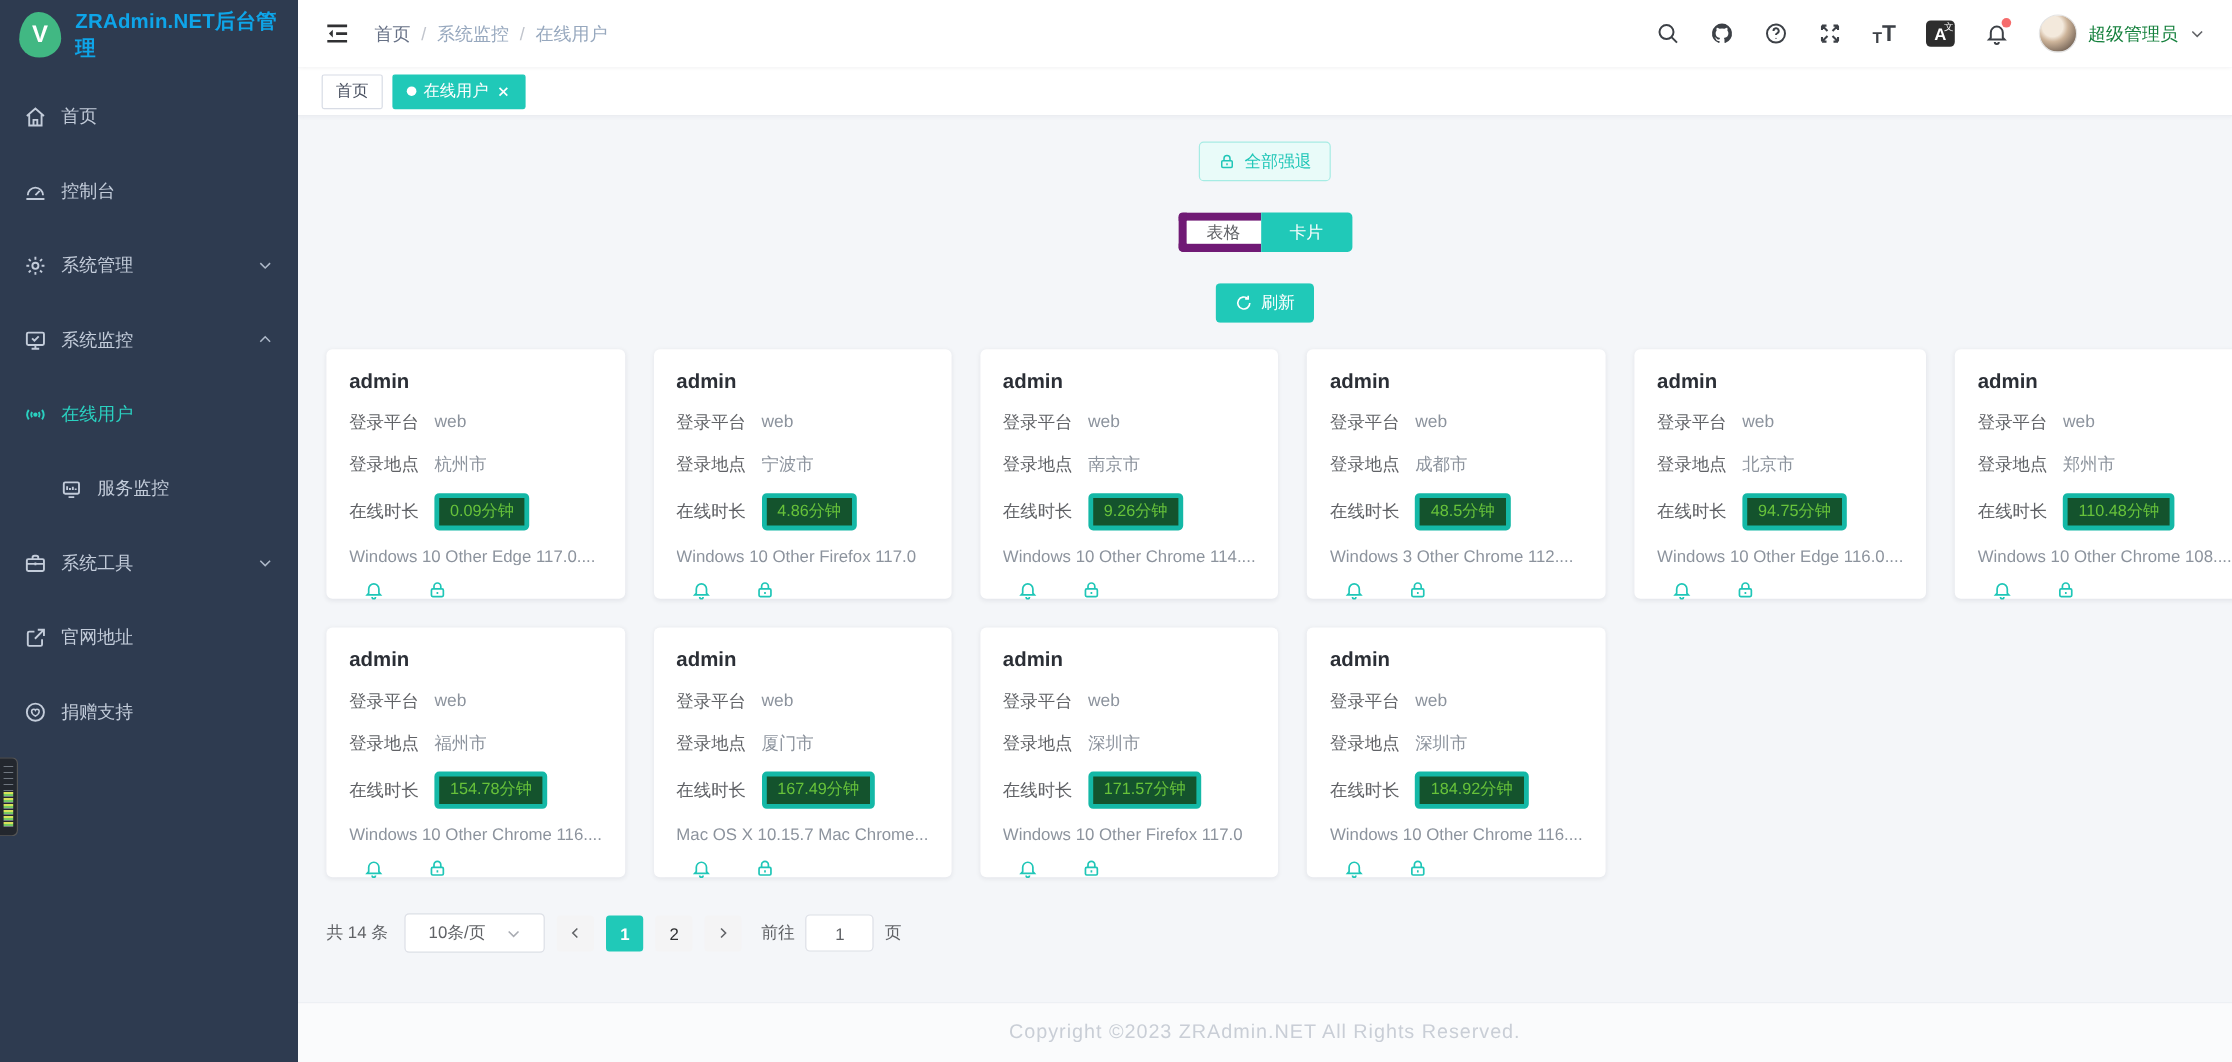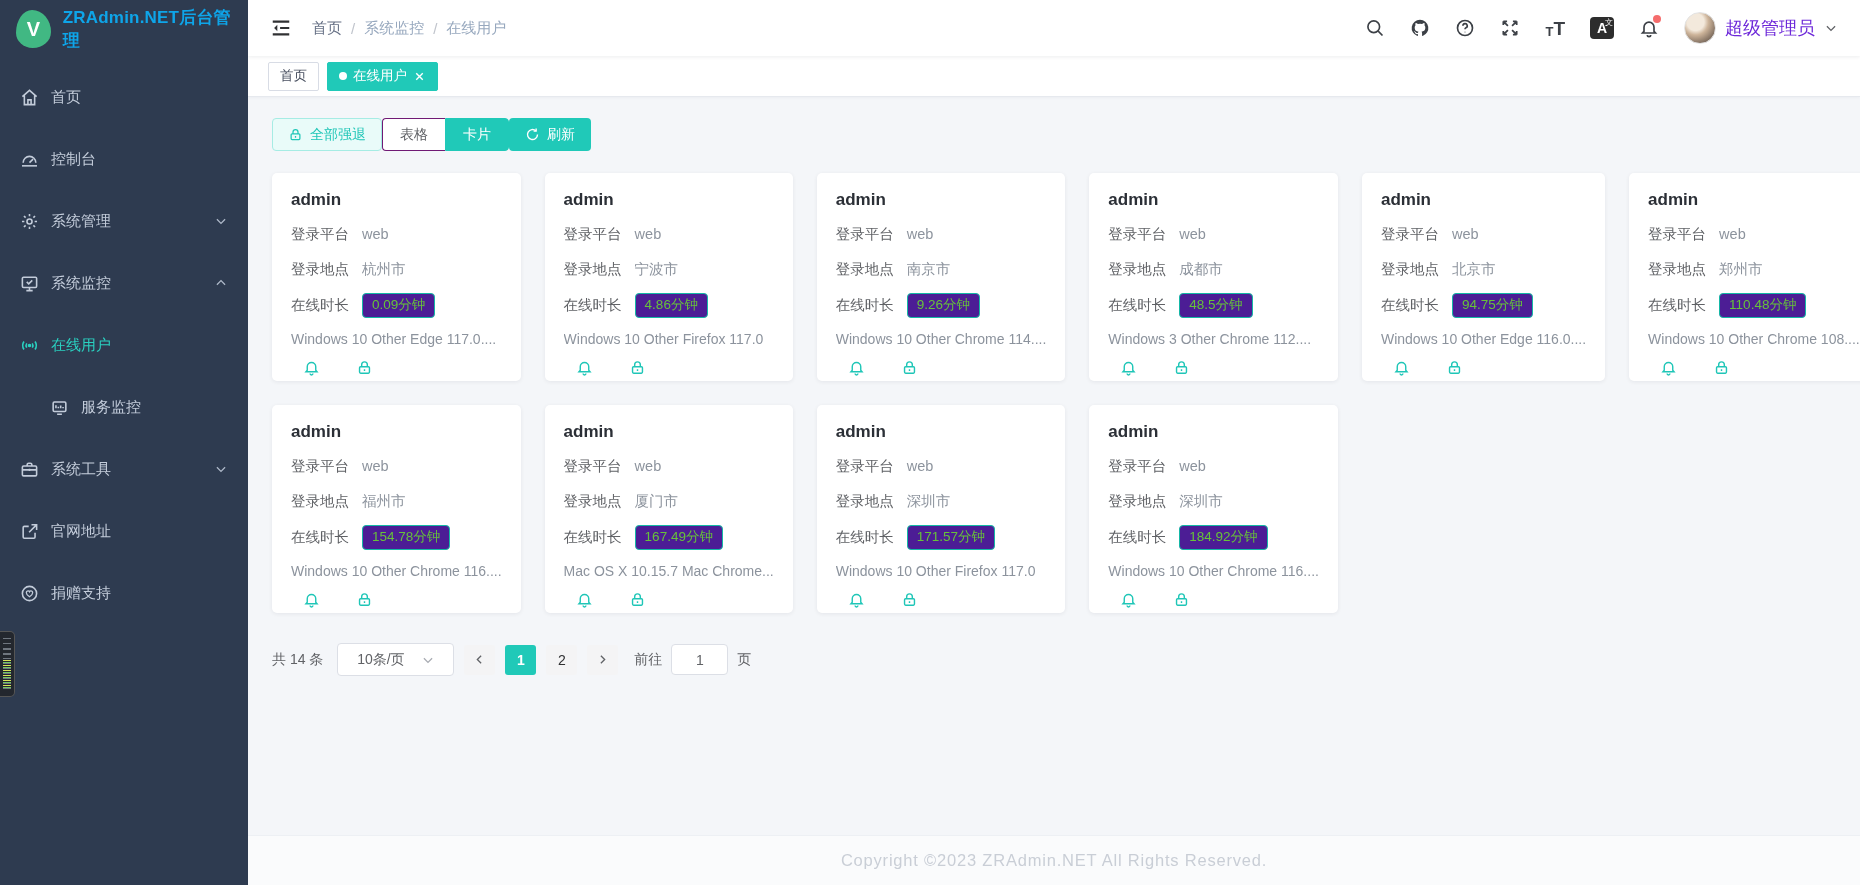--- a/index.html
+++ b/index.html
@@ -31,52 +31,52 @@
   .nav-icon { width:20px; height:20px; color:#3c4046; cursor:pointer; position:relative; }
   .tt-glyph { font-weight:bold; color:#3c4046; cursor:pointer; display:flex; align-items:flex-end; line-height:1; }
   .tt-glyph .t-small { font-size:13px; }
   .tt-glyph .t-big { font-size:19px; }
   .lang-badge { background:#2d2d2d; color:#fff; width:24px; height:22px; border-radius:4px; font-size:14px; font-weight:bold; display:flex; align-items:center; justify-content:center; position:relative; cursor:pointer; }
   .lang-badge .sub { position:absolute; right:1px; top:0px; font-size:8px; font-weight:normal; }
   .bell-wrap { position:relative; }
   .bell-dot { position:absolute; right:-2px; top:-3px; width:8px; height:8px; border-radius:50%; background:#f56c6c; }
   .user-box { display:flex; align-items:center; gap:9px; cursor:pointer; }
   .avatar { width:32px; height:32px; border-radius:50%; background:radial-gradient(circle at 35% 30%, #f3e9dc 0 30%, #cdb49a 45%, #7b6a5c 78%, #4c423a 100%); border:1px solid #e3e3e3; }
-  .user-name { font-size:18px; color:#6d28d9; }
+  .user-name { font-size:15px; color:#15803d; }
   .caret { width:14px; height:14px; color:#606266; }
 
   
   .tagsbar { height:41px; background:#fff; border-bottom:1px solid #e6e9ee; display:flex; align-items:center; gap:8px; padding:0 20px; position:relative; z-index:10; box-shadow:0 1px 3px rgba(0,21,41,.04); }
   .tag { height:29px; display:flex; align-items:center; gap:6px; padding:0 11px; border:1px solid #d8dce5; background:#fff; color:#495060; font-size:13.5px; cursor:pointer; border-radius:2px; }
   .tag.active { background:#20c9b8; border-color:#20c9b8; color:#fff; }
   .tag .dot { width:8px; height:8px; border-radius:50%; background:#fff; }
   .tag .close-x { width:13px; height:13px; color:#fff; }
 
   
   .content { flex:1; padding:21px 24px 0 24px; overflow:hidden; display:flex; flex-direction:column; }
-  .toolbar { display:flex; align-items:center; margin-bottom:22px; }
+  .toolbar { display:flex; align-items:center; gap:26px; margin-bottom:22px;flex-direction:column; }
   .btn { display:inline-flex; align-items:center; gap:7px; height:33px; padding:0 15px; border-radius:4px; font-size:14px; cursor:pointer; border:1px solid transparent; }
   .btn-plain { background:#e9fbf9; border-color:#a6ece4; color:#1fc6b7; }
   .btn-plain .b-icon { width:15px; height:15px; }
   .seg { display:inline-flex; }
-  .seg .seg-btn { height:33px; padding:0 17px; display:flex; align-items:center; font-size:14px; cursor:pointer; border:1px solid #701a75; background:#fff; color:#606266; }
+  .seg .seg-btn { height:33px; padding:0 17px; display:flex; align-items:center; font-size:14px; cursor:pointer; border:7px solid #701a75; background:#fff; color:#606266; }
   .seg .seg-btn:first-child { border-radius:4px 0 0 4px; border-right:none; }
   .seg .seg-btn:last-child { border-radius:0 4px 4px 0; }
   .seg .seg-btn.active { background:#20c9b8; border-color:#20c9b8; color:#fff; }
   .btn-solid { background:#20c9b8; color:#fff; }
   .btn-solid .b-icon { width:15px; height:15px; }
 
   
   .grid { display:grid; grid-template-columns:repeat(6,1fr); gap:24px; align-content:start; }
   .card { background:#fff; border-radius:5px; box-shadow:0 1px 4px rgba(0,21,41,.07); padding:17px 19px 13px 19px; height:208px; }
   .card-title { font-size:17px; font-weight:bold; color:#2b2f36; margin-bottom:4px; }
   .card-row { display:flex; align-items:center; gap:13px; margin-top:13px; min-height:22px; }
   .card-row .lbl { font-size:14.5px; color:#606266; white-space:nowrap; }
   .card-row .val { font-size:14.5px; color:#8c939d; }
-  .badge { font-size:13.5px; color:#67c23a; background:#4c1d95; border:1px solid #14b8a6; border-radius:4px; padding:2px 9px; line-height:1.4; }
+  .badge { font-size:13.5px; color:#67c23a; background:#14532d; border:4px solid #14b8a6; border-radius:4px; padding:2px 9px; line-height:1.4; }
   .card-os { margin-top:13px; font-size:14px; color:#8c939d; white-space:nowrap; overflow:hidden; text-overflow:ellipsis; }
   .card-actions { display:flex; align-items:center; gap:36px; margin-top:12px; padding-left:12px; }
   .act-icon { width:17px; height:17px; color:#1fc6b7; cursor:pointer; }
 
   
   .pagination { display:flex; align-items:center; justify-content:flex-start; gap:10px; margin-top:30px; font-size:14px; color:#606266; }
   .pg-total { margin-right:4px; }
   .pg-select { width:117px; height:33px; border:1px solid #dcdfe6; border-radius:4px; background:#fff; display:flex; align-items:center; justify-content:center; gap:16px; cursor:pointer; color:#606266; }
   .pg-select .caret { color:#a8abb2; }
   .pg-btn { min-width:31px; height:30px; border-radius:3px; background:#f4f4f5; display:flex; align-items:center; justify-content:center; cursor:pointer; font-size:14px; color:#303133; padding:0 5px; }

